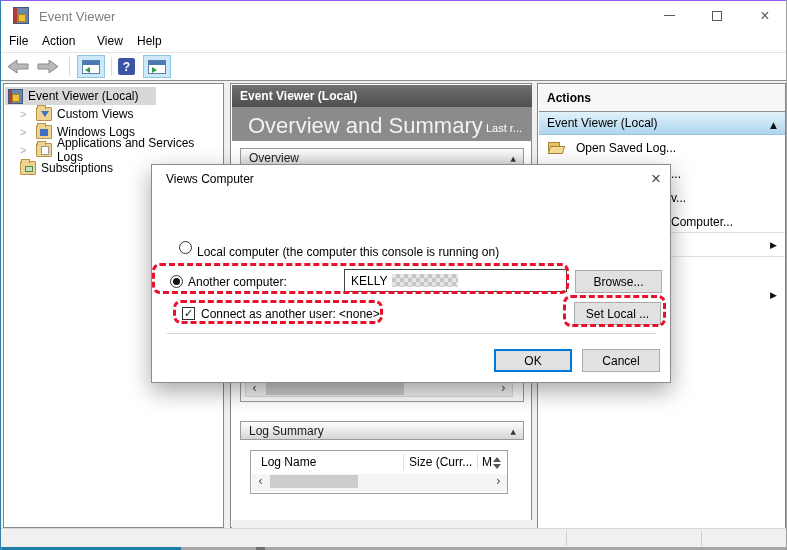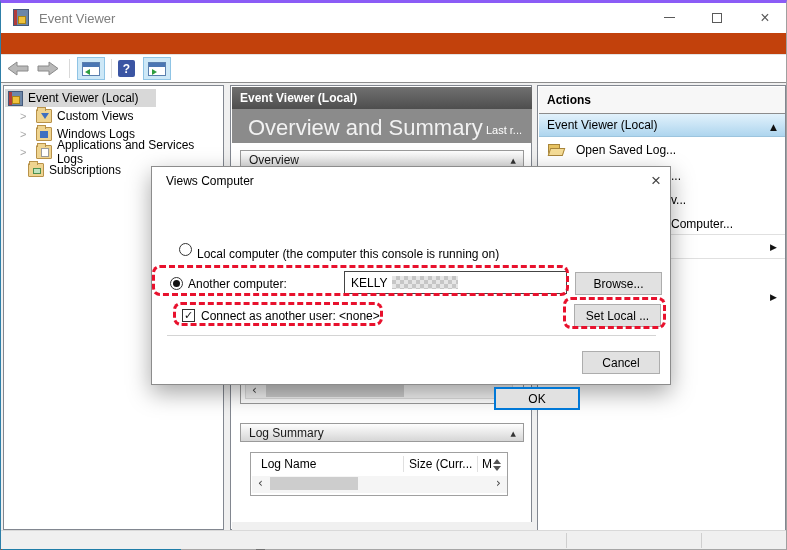--- a/index.html
+++ b/index.html
@@ -1,19 +1,19 @@
 <!DOCTYPE html>
 <html><head>
 <meta charset="utf-8">
 <style>
   * { margin:0; padding:0; box-sizing:border-box; }
   html,body { background:#cfd8dc; }
   body { font-family:"Liberation Sans", sans-serif; }
-  .screen { position:relative; width:787px; height:550px; background:#c2410c;
-            border-top:3px solid #8b5cf6; border-left:1px solid #2e7fa8; border-right:1px solid #a0a0a0;
+  .screen { position:relative; width:787px; height:550px; background:#8b5cf6;
+            border-top:1px solid #8b5cf6; border-left:1px solid #2e7fa8; border-right:1px solid #a0a0a0;
             overflow:hidden; font-size:12px; color:#000; }
   .abs { position:absolute; }
 
   
   .titlebar { left:0; top:0; width:787px; height:30px; background:#fff; }
   .app-icon { left:12px; top:6px; width:18px; height:18px; }
   .title-text { left:38px; top:8px; color:#7f7f7f; font-size:13px; }
   .winbtn { top:0; width:46px; height:29px; display:flex; align-items:center; justify-content:center; }
   .glyph-min { width:11px; height:1px; background:#5a5a5a; }
   .glyph-max { width:10px; height:10px; border:1px solid #5a5a5a; background:#fff; }
@@ -121,20 +121,26 @@
         <div class="glyph-min"></div>
       </div>
     <div class="abs winbtn" style="left:693px;">
         <div class="glyph-max"></div>
       </div>
     <div class="abs winbtn" style="left:741px;">
         <div class="glyph-close">×</div>
       </div>
   </div>
 
+  <div class="abs menubar">
+    <div class="abs menu-item" style="left:8px;">File</div>
+    <div class="abs menu-item" style="left:41px;">Action</div>
+    <div class="abs menu-item" style="left:96px;">View</div>
+    <div class="abs menu-item" style="left:136px;">Help</div>
+  </div>
 
   <div class="abs toolbar">
     <div class="abs nav-arrow" style="left:6px;">
       <svg width="22" height="15" viewBox="0 0 22 15">
           <path d="M10 1 V5 H21 V10 H10 V14 L1 7.5 Z" fill="#b9b9b9" stroke="#8a8a8a"></path>
         </svg>
     </div>
     <div class="abs nav-arrow" style="left:36px;">
       <svg width="22" height="15" viewBox="0 0 22 15">
           <path d="M12 1 V5 H1 V10 H12 V14 L21 7.5 Z" fill="#b9b9b9" stroke="#8a8a8a"></path>
@@ -179,21 +185,21 @@
           </div>
         <span>Windows Logs</span>
       </div>
       <div class="tree-row" style="left:16px;top:57px;">
         <span class="tree-chevron">&gt;</span>
         <div class="ticon folder" style="margin-left:6px;">
             <div class="acc" style="left:4px;top:2px;width:8px;height:9px;background:#ffffff;border:1px solid #9a9a9a;"></div>
           </div>
         <span>Applications and Services Logs</span>
       </div>
-      <div class="tree-row" style="left:8px;top:75px;justify-content:flex-end;">
+      <div class="tree-row" style="left:0;top:75px;justify-content:flex-end;">
         <span class="tree-chevron" style="visibility:hidden;">&gt;</span>
         <div class="ticon folder" style="margin-left:6px;">
             <div class="acc" style="left:4px;top:4px;width:8px;height:6px;background:#bfe3bf;border:1px solid #4e8f4e;"></div>
           </div>
         <span>Subscriptions</span>
       </div>
     </div>
 
     <div class="panel panel-center">
       <div class="abs c-header">Event Viewer (Local)</div>
@@ -292,21 +298,21 @@
     </div>
 
     <div class="checkbox" style="left:30px;top:142px;">✓</div>
     <div class="abs" style="left:49px;top:142px;">Connect as another user: &lt;none&gt;</div>
     <div class="btn" style="left:422px;top:137px;width:87px;height:23px;">
       <span>Set Local ...</span>
     </div>
 
     <div class="dlg-sep"></div>
 
-    <div class="btn btn-default" style="left:342px;top:184px;width:86px;height:23px;margin-top:36px;">
+    <div class="btn btn-default" style="left:342px;top:184px;width:78px;height:23px;">
       <span>OK</span>
     </div>
     <div class="btn" style="left:430px;top:184px;width:78px;height:23px;">
       <span>Cancel</span>
     </div>
   </div>
 
   <div class="red-rect" style="left:151px;top:262px;width:417px;height:31px;"></div>
   <div class="red-rect" style="left:172px;top:299px;width:210px;height:24px;"></div>
   <div class="red-rect" style="left:562px;top:294px;width:103px;height:32px;"></div>

